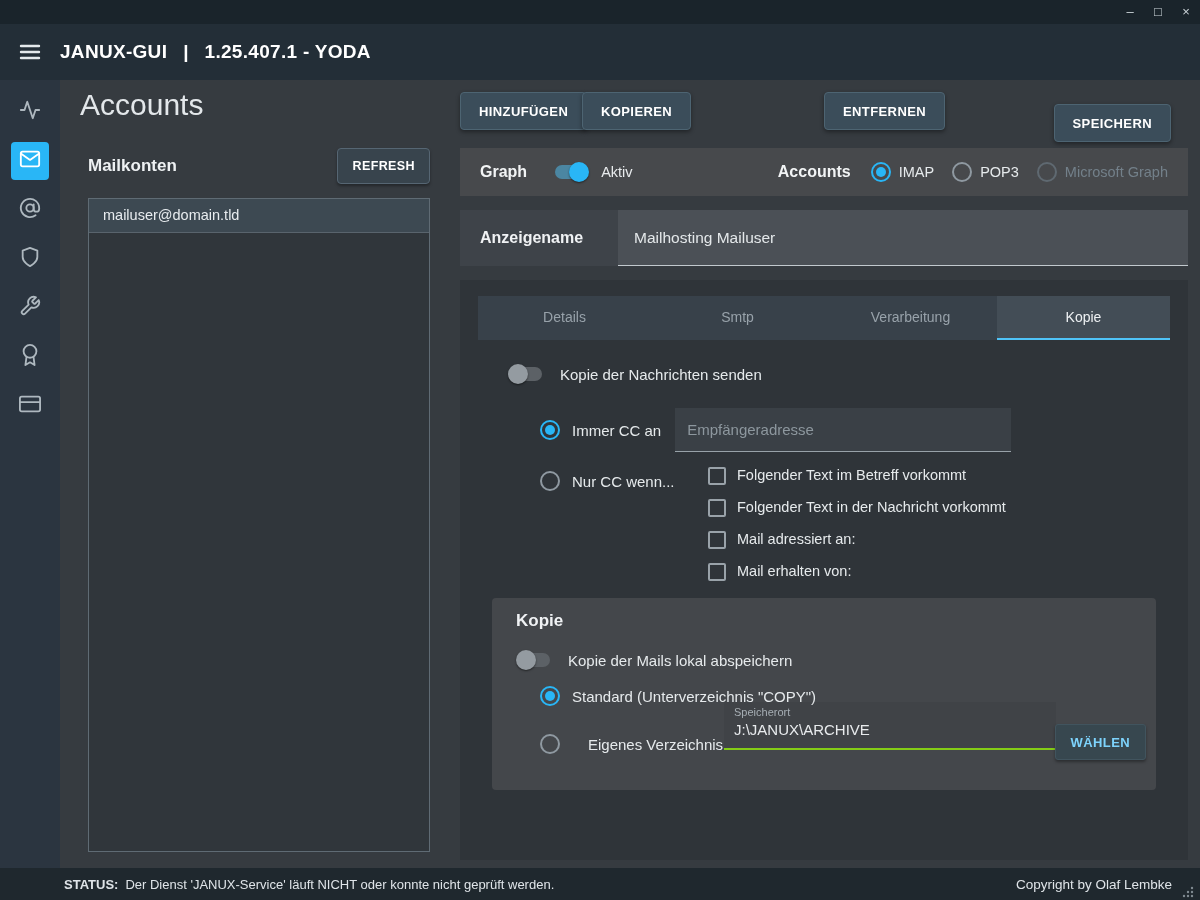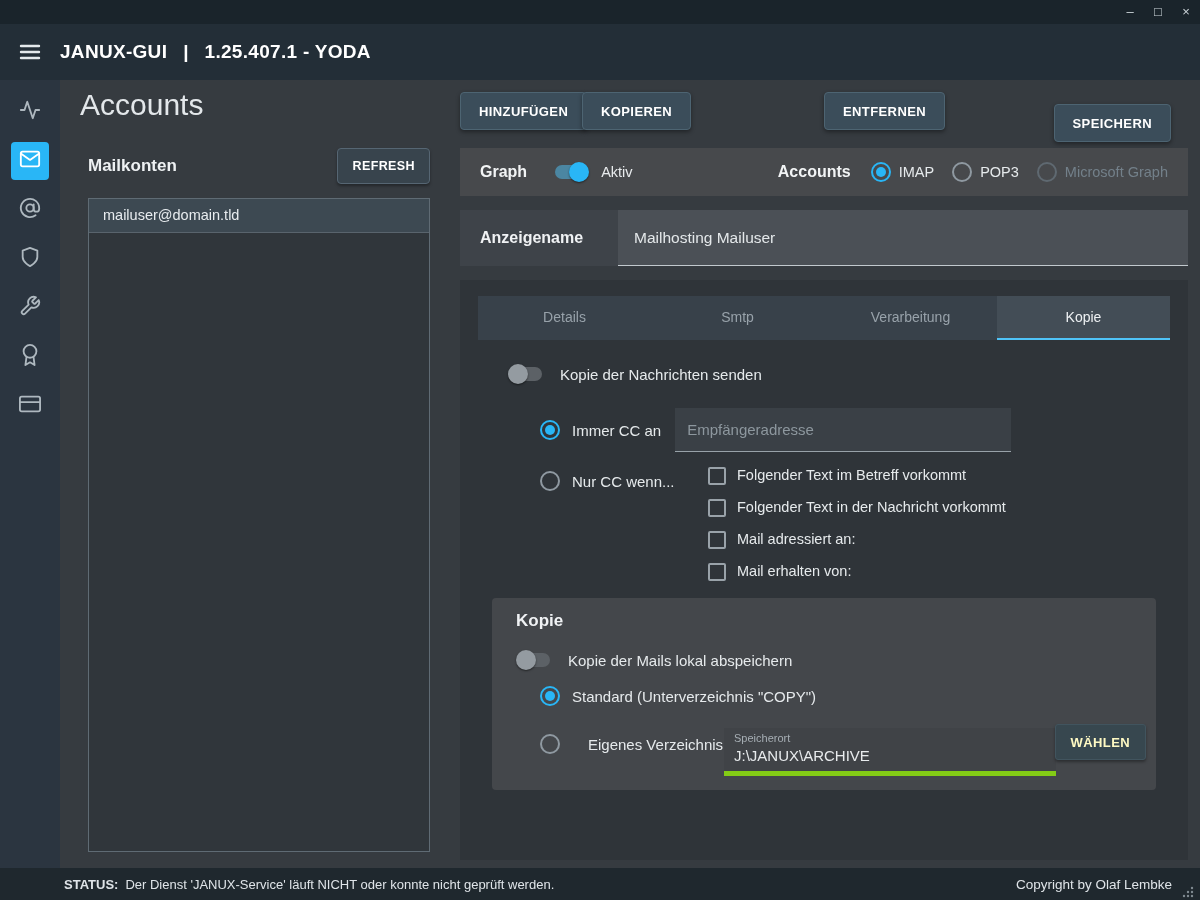--- a/index.html
+++ b/index.html
@@ -70,24 +70,24 @@
   .row-nurcc { position: absolute; top: 191px; left: 80px; display: flex; align-items: center; gap: 12px; }
   .cond-col { position: absolute; top: 187px; left: 248px; }
   .cond-item { display: flex; align-items: flex-start; gap: 11px; height: 32px; }
   .cond-item .opt-label { font-size: 14.5px; }
   
   .kopie-group { position: absolute; top: 318px; left: 32px; width: 664px; height: 192px; background: #44474b; border-radius: 4px; }
   .group-title { position: absolute; top: 13px; left: 24px; font-size: 17px; font-weight: bold; color: #f0f2f4; }
   .group-toggle-row { position: absolute; top: 52px; left: 24px; display: flex; align-items: center; gap: 16px; }
   .group-radio1 { position: absolute; top: 88px; left: 48px; display: flex; align-items: center; gap: 12px; }
   .group-radio2 { position: absolute; top: 136px; left: 48px; display: flex; align-items: center; gap: 28px; }
-  .path-field { position: absolute; left: 232px; top: 130px; width: 332px; height: 48px; border-bottom: 5px solid #84cc16; background: rgba(0,0,0,.05); padding: 4px 18px 0 10px; }
+  .path-field { position: absolute; left: 232px; top: 104px; width: 332px; height: 48px; border-bottom: 2px solid #84cc16; background: rgba(0,0,0,.05); padding: 4px 18px 0 10px; }
   .path-label { font-size: 11px; color: #a6aeb4; display: block; }
   .path-field input { width: 100%; background: transparent; border: none; outline: none; color: #e8ebed; font-size: 15px; font-family: inherit; padding: 3px 0 0 0; }
-  .waehlen-btn { position: absolute; right: 10px; top: 126px; height: 36px; padding: 0 15px; background: #37474f; border: 1px solid #41545e; border-radius: 3px; color: #fef9c3; font-weight: bold; font-size: 13px; letter-spacing: .4px; box-shadow: 0 2px 3px rgba(0,0,0,.35); cursor: pointer; }
+  .waehlen-btn { position: absolute; right: 10px; top: 126px; height: 36px; padding: 0 15px; background: #37474f; border: 1px solid #41545e; border-radius: 3px; color: #7dd3fc; font-weight: bold; font-size: 13px; letter-spacing: .4px; box-shadow: 0 2px 3px rgba(0,0,0,.35); cursor: pointer; }
   
   .statusbar { position: absolute; bottom: 0; left: 0; right: 0; height: 32px; background: #1f282e; display: flex; align-items: center; padding: 0 6px 0 64px; color: #dfe4e8; font-size: 13px; }
   .status-prefix { font-weight: bold; margin-right: 7px; }
   .copyright { margin-right: 8px; font-size: 13.5px; }
   .grip { width: 14px; height: 14px; align-self: flex-end; margin-bottom: 2px; }
   
   .switch { position: relative; width: 36px; height: 20px; flex: 0 0 36px; cursor: pointer; }
   .switch .track { position: absolute; left: 2px; top: 3px; width: 32px; height: 14px; border-radius: 7px; background: #5c6166; }
   .switch .thumb { position: absolute; top: 0; left: 0; width: 20px; height: 20px; border-radius: 50%; background: #949ba1; box-shadow: 0 1px 2px rgba(0,0,0,.5); }
   .switch.on .track { background: rgba(79,195,247,.5); }

